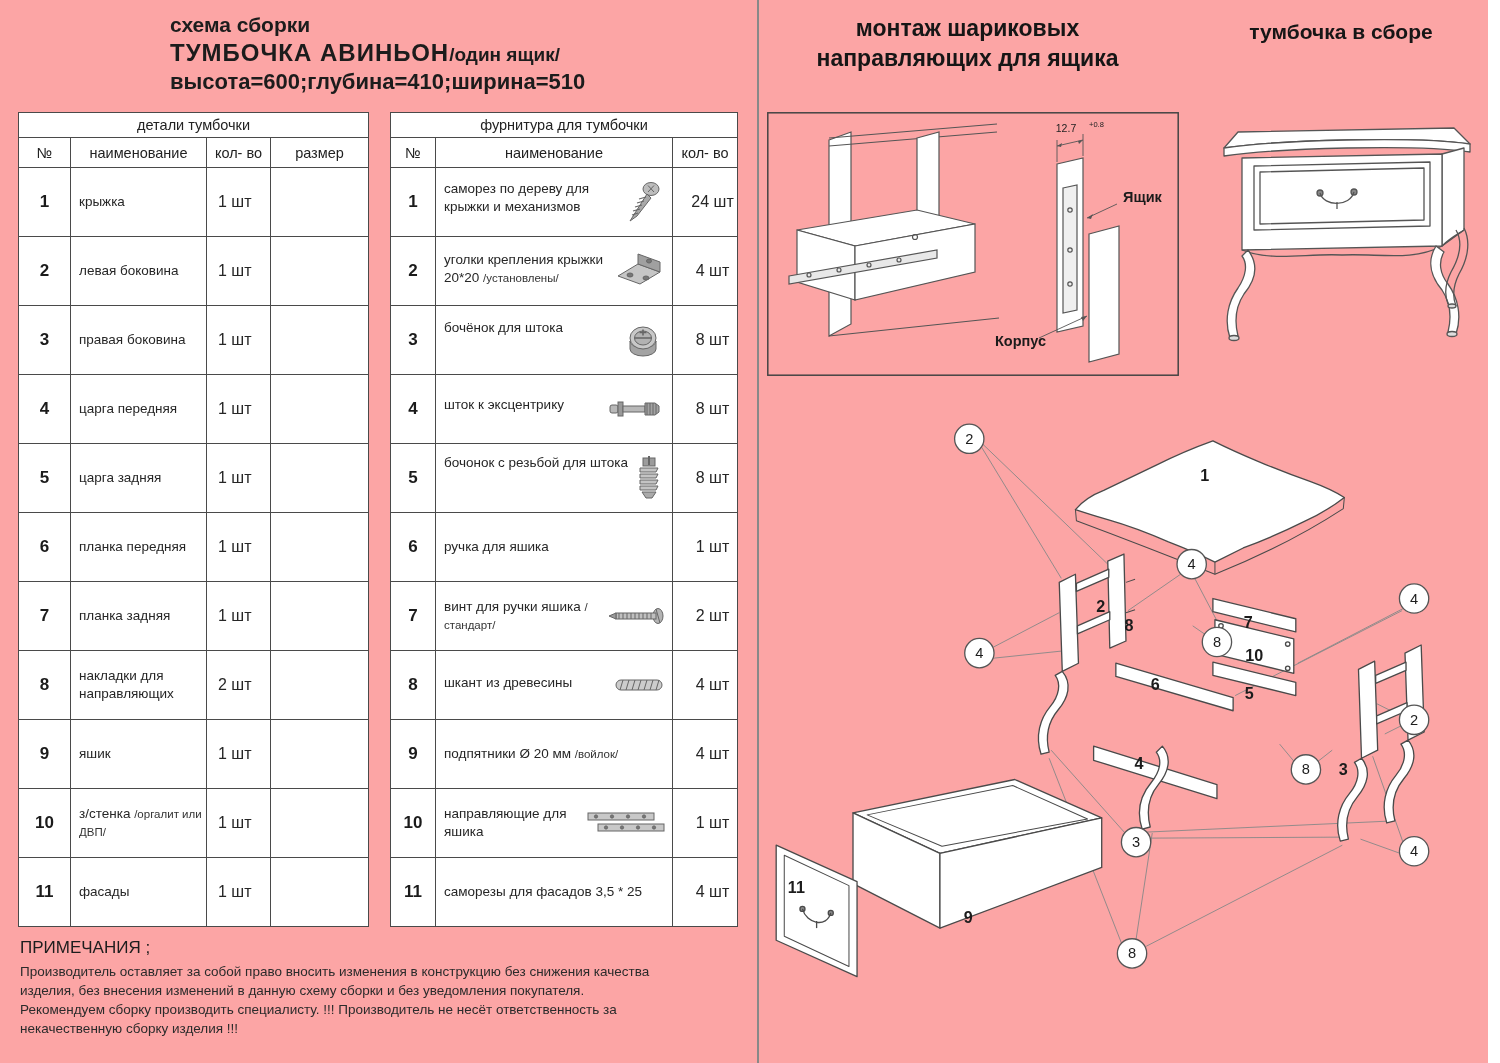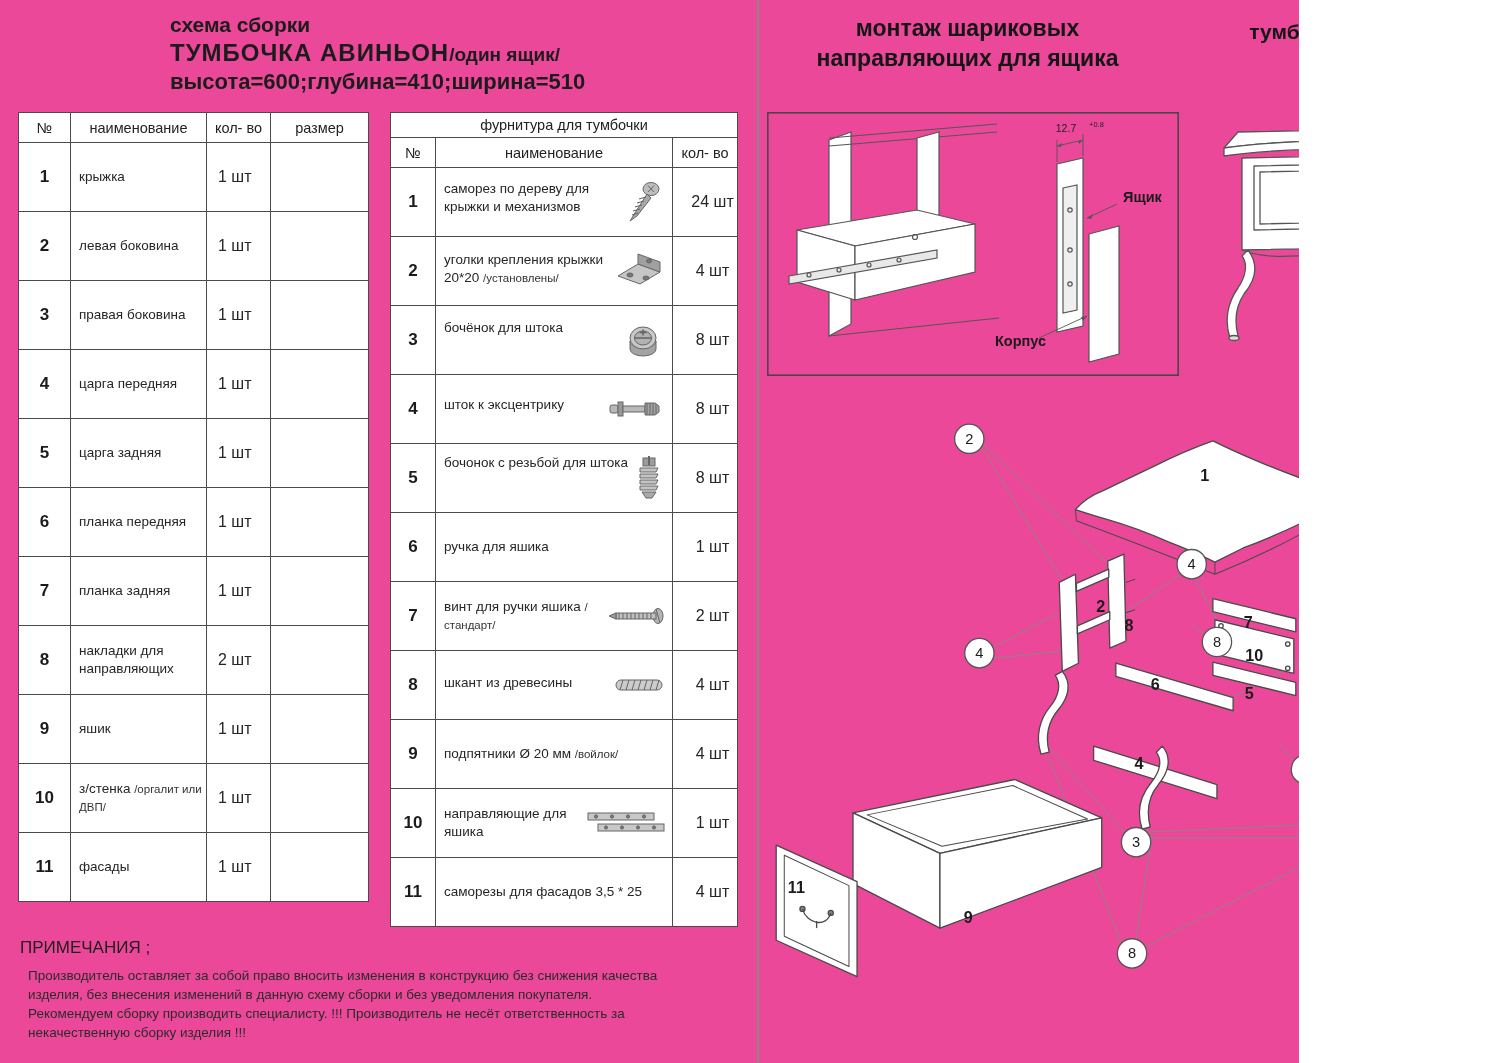--- a/index.html
+++ b/index.html
@@ -1,18 +1,18 @@
 <!DOCTYPE html>
 <html><head>
 <meta charset="utf-8">
 <style>
   *{box-sizing:border-box}
   html,body{margin:0;padding:0}
   body{font-family:"Liberation Sans",sans-serif;background:#fff;color:#222}
-  .page{position:relative;width:1299px;height:1063px;background:#ec4899;overflow:hidden}
+  .page{position:relative;width:1488px;height:1063px;background:#fca5a5;overflow:hidden}
   .vline{position:absolute;left:757px;top:0;width:1.5px;height:1063px;background:#888}
 
   
   .titles-left{position:absolute;left:170px;top:12px;line-height:1.25;color:#1c1c1c}
   .tl1{font-size:21px;font-weight:bold}
   .tl2{font-size:24px;font-weight:bold;letter-spacing:1px}
   .tl2 .sub{font-size:19px;letter-spacing:0;}
   .tl3{font-size:22px;font-weight:bold}
 
   
@@ -28,21 +28,21 @@
   .parts{left:18px;top:112px;width:350px}
   .hw{left:390px;top:112px;width:347px}
   .hw td.c-qty{padding-left:16px;text-align:center}
   .hwflex{display:flex;justify-content:space-between;gap:2px}
   .hwtext{flex:1 1 auto}
   .ic{flex:0 0 auto;display:flex;align-items:center;padding-right:2px}
 
   
   .notes{position:absolute;left:20px;top:930px;width:648px}
   .notes .nh{margin:8px 0 4px 0;font-size:17px;color:#1d1d1d}
-  .notes p{margin:8px;font-size:13.5px;line-height:1.42;color:#2b2b2b}
+  .notes p{margin:0;font-size:13.5px;line-height:1.42;color:#2b2b2b}
 
   
   .slide-title{position:absolute;left:780px;top:14px;width:375px;text-align:center;font-size:23px;font-weight:bold;line-height:1.3;color:#161616}
   .asm-title{position:absolute;left:1208px;top:20px;width:266px;text-align:center;font-size:21px;font-weight:bold;color:#161616}
   .slide-box{position:absolute;left:767px;top:112px;width:412px;height:264px}
   .asm-box{position:absolute;left:1202px;top:96px;width:286px;height:276px}
   .expl-box{position:absolute;left:760px;top:408px;width:738px;height:652px}
   svg text{font-family:"Liberation Sans",sans-serif}
 </style>
 </head>
@@ -58,20 +58,23 @@
   </div>
 
   <table class="tbl parts">
     <colgroup>
         <col style="width:52px">
         <col style="width:136px">
         <col style="width:64px">
         <col style="width:98px">
       </colgroup>
     <tbody>
+        <tr class="t-title">
+          <td colspan="4">детали тумбочки</td>
+        </tr>
     <tr class="t-head">
       <td>№</td>
       <td>наименование</td>
       <td>кол- во</td>
       <td>размер</td>
     </tr>
     <tr class="t-row">
           <td class="c-num">1</td>
           <td class="c-name"><span>крыжка</span> <span class="note"></span></td>
           <td class="c-qty">1 шт</td>

